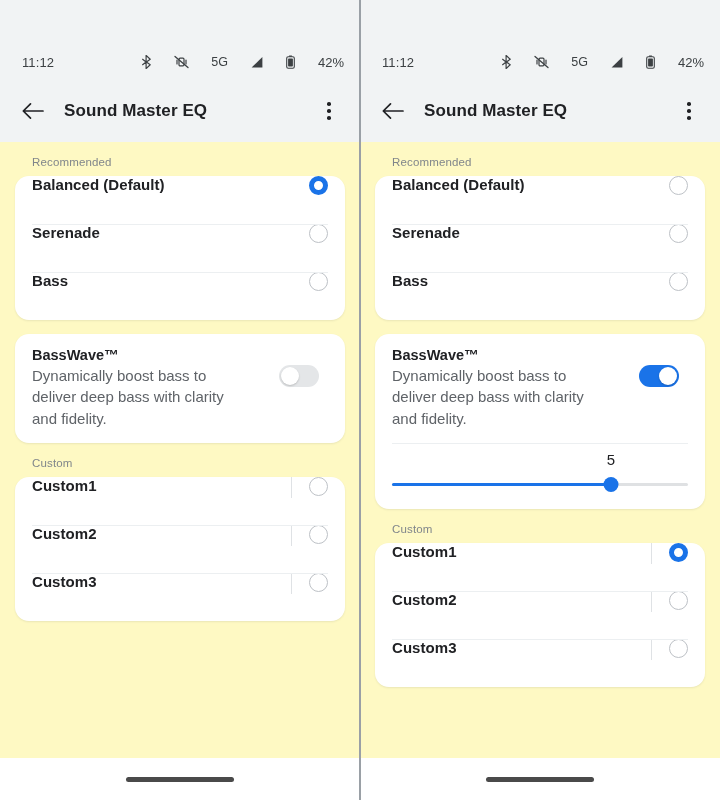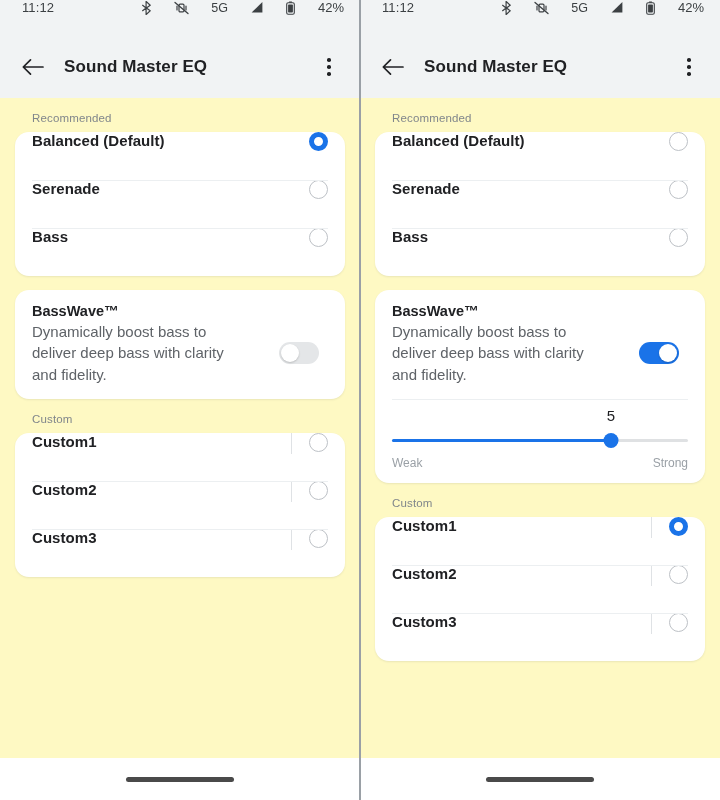--- a/index.html
+++ b/index.html
@@ -21,23 +21,24 @@
   .panel-divider {
     position:absolute; left:359px; top:0;
     width:2px; height:800px;
     background:#9aa0a6;
     z-index:20;
   }
 
   
   .statusbar {
     height:36px; flex:0 0 36px;
-    display:flex; align-items:flex-start; justify-content:space-between;
+    display:flex; align-items:center; justify-content:space-between;
     padding:0 16px 0 22px;
     background:#f1f3f4;
+    margin-top:44px;
   }
   .status-time {
     font-size:13px; color:#3c4043; letter-spacing:.1px;
   }
   .status-icons { display:flex; align-items:center; gap:22px; }
   .status-icons svg { display:block; }
   .status-batt-pct { font-size:13px; color:#3c4043; margin-left:1px; }
 
   
   .toolbar {
@@ -106,21 +107,21 @@
     flex:0 0 auto;
   }
   .radio.on {
     border:5.5px solid #1a73e8;
     background:#ffffff;
     width:19px; height:19px;
   }
 
   
   .bw-card { margin-top:14px; }
-  .bw-top { display:flex; align-items:center; padding:13px 26px 14px 17px;border-radius:23px; }
+  .bw-top { display:flex; align-items:flex-start; padding:13px 26px 14px 17px;border-radius:23px; }
   .bw-text { flex:1 1 auto; padding-right:10px; }
   .bw-title { font-size:14.5px; font-weight:bold; color:#202124; }
   .bw-desc {
     font-size:15px; color:#5f6368; line-height:1.42; margin-top:2px;
     max-width:215px;
   }
   .switch {
     flex:0 0 auto; margin-top:18px;
     width:40px; height:22px; border-radius:11px;
     background:#e4e6e8; position:relative; cursor:pointer;
@@ -344,24 +345,20 @@
         <div class="bw-slider-wrap">
           <div class="bw-slider-sep"></div>
           <div class="bw-value">
             <span id="bwValueText" style="left: 74%;">5</span>
           </div>
           <div class="slider">
             <div class="track"></div>
             <div class="fill" id="bwFill" style="width: 74%;"></div>
             <div class="thumb" id="bwThumb" style="left: 74%;"></div>
           </div>
-          <div class="bw-minmax">
-            <span>Weak</span>
-            <span>Strong</span>
-          </div>
         </div>
       </div>
 
       <div class="section-label">Custom</div>
       <div class="card">
         <div class="row">
           <span class="row-label">Custom1</span>
           <span class="row-sep"></span>
           <span class="radio on"></span>
         </div>

